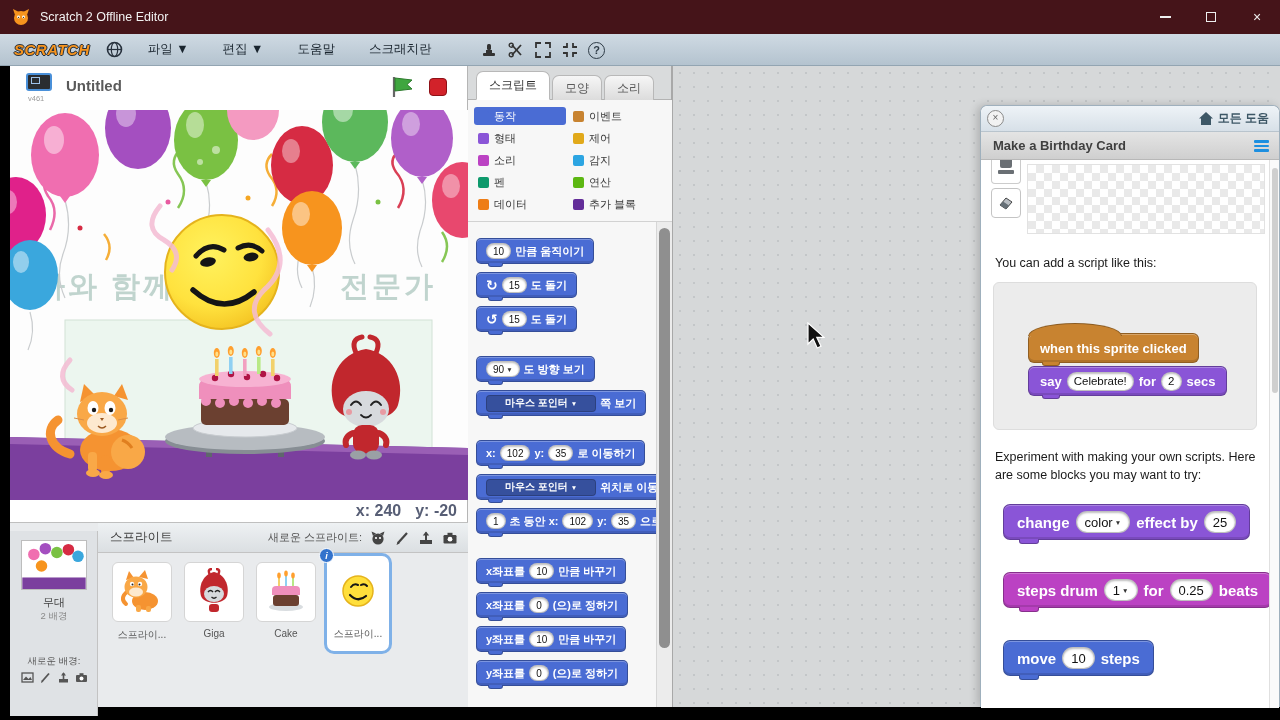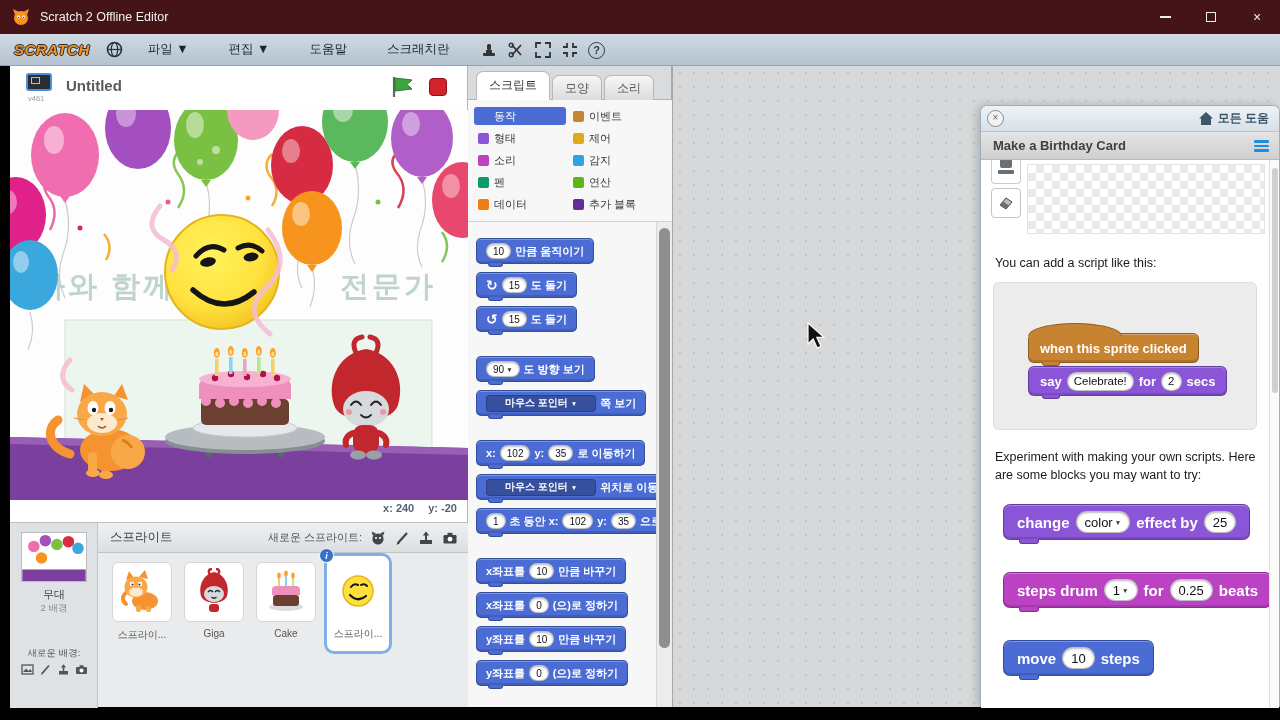--- a/index.html
+++ b/index.html
@@ -12,41 +12,41 @@
 #titlebar .wtitle{font-size:12.5px}
 #win-controls{position:absolute;right:0;top:0;height:34px;display:flex}
 .winbtn{width:46px;height:34px;display:flex;align-items:center;justify-content:center;color:#eee;font-size:14px}
 .minbar{width:11px;height:1.5px;background:#eee}
 .maxsq{width:10px;height:10px;border:1.5px solid #eee}
 
 
 #menubar{position:absolute;left:0;top:34px;width:1280px;height:32px;background:linear-gradient(#cfdae3,#b4c3cf);border-bottom:1px solid #93a5b2;display:flex;align-items:center}
 #logo{margin-left:14px;font-size:15px;font-weight:bold;font-style:italic;color:#f7941e;letter-spacing:.5px;text-shadow:-1px 0 #27313d,0 1px #27313d,1px 0 #27313d,0 -1px #27313d}
 #globe{margin-left:16px;width:17px;height:17px}
-#menu-items{display:flex;margin-left:16px;gap:22px}
+#menu-items{display:flex;margin-left:16px;gap:16px}
 .menu-item{font-size:12.5px;color:#19242e;padding:5px 9px;border-radius:3px}
 #mb-tools{position:absolute;left:480px;top:0;height:32px;display:flex;align-items:center;gap:9px}
 .tbicon{width:18px;height:18px;display:flex;align-items:center;justify-content:center}
 #help-circle{width:17px;height:17px;border:1.5px solid #2e3b46;border-radius:50%;display:flex;align-items:center;justify-content:center;font-size:11px;font-weight:bold;color:#2e3b46}
 
 
 #stage-panel{position:absolute;left:10px;top:66px;width:458px;height:641px;background:#fff;border-right:1px solid #b5b5b5}
 #stage-header{position:relative;height:44px}
 #frame-icon{position:absolute;left:16px;top:7px;width:26px;height:18px;background:#2a2d31;border:2px solid #4a90d9;border-radius:3px}
 #frame-icon i{position:absolute;left:3px;top:2px;width:9px;height:7px;border:1.5px solid #9fc3ea;display:block}
 #ver-label{position:absolute;left:18px;top:28px;font-size:7.5px;color:#9a9a9a}
 #proj-title{position:absolute;left:56px;top:11px;font-size:15px;color:#5a5a5a;font-weight:bold}
 #green-flag{position:absolute;right:52px;top:9px;width:24px;height:24px}
 #stop-btn{position:absolute;right:20px;top:12px;width:18px;height:18px;background:#d2222a;border:1px solid #8e1117;border-radius:4px}
 #stage-scene{position:absolute;left:0;top:44px;width:458px;height:390px;display:block}
-#stage-coords{position:absolute;right:10px;top:436px;font-size:11px;font-weight:bold;color:#575e75;display:flex;gap:14px}
+#stage-coords{position:absolute;right:10px;top:436px;font-size:16px;font-weight:bold;color:#575e75;display:flex;gap:14px}
 
 
 #sprites{position:absolute;left:0;top:456px;width:458px;height:185px;background:#e9ebed;border-top:1px solid #bfbfbf}
-#stage-col{position:absolute;left:0;top:0;width:88px;height:185px;background:#dfe2e5;border-right:1px solid #c3c3c3;text-align:center}
+#stage-col{position:absolute;left:0;top:8px;width:88px;height:185px;background:#dfe2e5;border-right:1px solid #c3c3c3;text-align:center}
 #stage-thumb-box{position:absolute;left:11px;top:9px;width:66px;height:50px;background:#fff;border:1px solid #bdbdbd}
 #stage-col .t1{position:absolute;left:0;top:64px;width:88px;font-size:11px;color:#3e3e3e}
 #stage-col .t2{position:absolute;left:0;top:79px;width:88px;font-size:9.5px;color:#8a8a8a}
 #stage-col .t3{position:absolute;left:0;top:124px;width:88px;font-size:9.5px;color:#555}
 #backdrop-icons{position:absolute;left:0;top:140px;width:88px;display:flex;justify-content:center;gap:5px}
 #sprites-header{position:absolute;left:88px;top:0;width:370px;height:30px;background:linear-gradient(#eef1f3,#dbdfe2);border-bottom:1px solid #c3c3c3;display:flex;align-items:center}
 #sprites-header .h1{margin-left:12px;font-size:12.5px;color:#3c3c3c}
 #new-sprite-group{position:absolute;right:10px;display:flex;align-items:center;gap:8px}
 #new-sprite-group .h2{font-size:11px;color:#555}
 .scell{position:absolute;top:36px;width:68px;height:92px;text-align:center}

